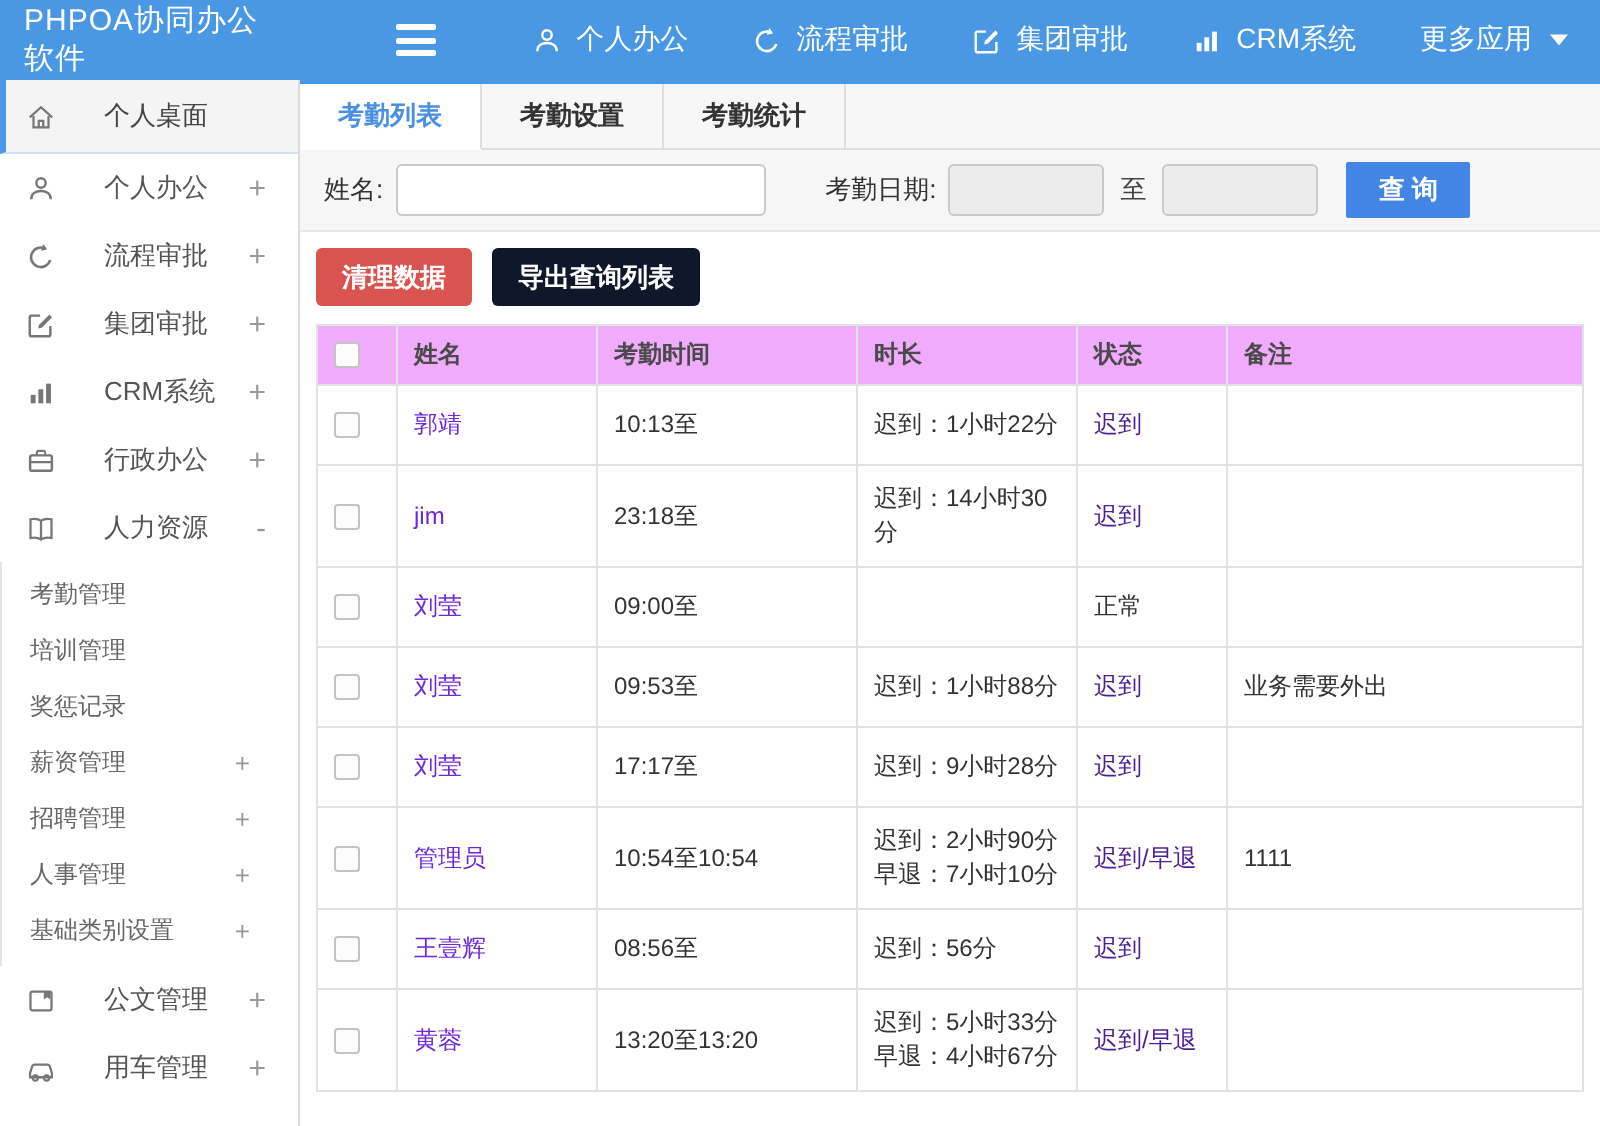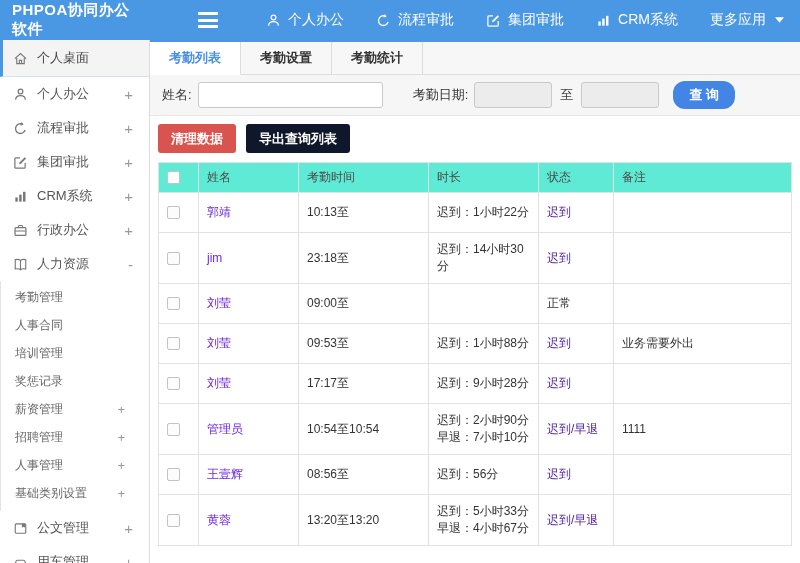--- a/index.html
+++ b/index.html
@@ -2,34 +2,34 @@
 <html><head>
 <meta charset="utf-8">
 <style>
   * { margin:0; padding:0; box-sizing:border-box; }
   html,body { width:800px; height:563px; overflow:hidden; background:#fff;
     font-family:"Liberation Sans","DejaVu Sans",sans-serif; }
   .app { width:800px; height:563px; position:relative; }
 
   
   .topbar { height:40px; background:#4a97e3; color:#fff; display:flex; align-items:center; }
-  .logo { width:150px; padding-left:12px; font-size:15px; font-weight:bold; letter-spacing:.5px; }
+  .logo { width:150px; padding-left:12px; font-size:15px; font-weight:normal; letter-spacing:.5px; }
   .hamburger { margin-left:58px; width:22px; height:16px; display:flex; flex-direction:column;
     justify-content:space-between; cursor:pointer; }
   .hamburger span { display:block; height:3px; border-radius:1px; background:#fff; }
   .topnav { display:flex; align-items:center; margin-left:32px; }
   .topnav-item { display:flex; align-items:center; gap:7px; padding:0 16px; height:40px;
     font-size:14px; cursor:pointer; white-space:nowrap; }
   .topnav-item .icon { display:inline-flex; }
   .caret { margin-left:2px; display:inline-flex; }
 
   
   .sidebar { position:absolute; left:0; top:40px; bottom:0; width:150px; background:#fff;
     border-right:1px solid #dcdcdc; overflow:hidden; }
-  .side-item { position:relative; height:34px; display:flex; align-items:center; gap:9px;
+  .side-item { position:relative; height:34px; display:flex; align-items:center; gap:24px;
     padding-left:13px; font-size:13px; color:#555; cursor:pointer; }
   .side-item .icon { color:#777; display:inline-flex; }
   .side-item.active { height:37px; background:#f4f4f4; border-left:3px solid #4a97e3;
     padding-left:10px; border-bottom:1px solid #cfe3f6; color:#444; }
   .toggle { position:absolute; right:16px; color:#999; font-size:15px; font-weight:normal; }
   .submenu { border-left:1px solid #e4e4e4; margin-left:0; padding:2px 0 4px; }
   .sub-item { position:relative; height:28px; display:flex; align-items:center;
     padding-left:14px; font-size:12px; color:#666; cursor:pointer; }
   .sub-item .toggle { right:24px; font-size:13px; }
 
@@ -44,33 +44,33 @@
 
   .searchbar { height:41px; background:#f6f6f6; border-bottom:1px solid #e7e7e7;
     display:flex; align-items:center; padding-left:12px; font-size:13px; color:#333; }
   .searchbar label { font-weight:normal; }
   .inp { height:26px; border:1px solid #c9c9c9; border-radius:3px; background:#fff;
     margin-left:6px; padding:0 6px; font-size:12px; }
   .inp.name { width:185px; }
   .inp.date { width:78px; background:#ececec; }
   .to-label { margin:0 8px; color:#444; }
   .btn-query { margin-left:14px; width:62px; height:28px; background:#4285e4; color:#fff;
-    border:none; border-radius:12px; font-size:13px; font-weight:bold; cursor:pointer; }
+    border:none; border-radius:1px; font-size:13px; font-weight:bold; cursor:pointer; }
 
   .actionbar { padding:8px 8px 9px 8px; background:#fff; display:flex; gap:10px; }
   .btn { border:none; border-radius:3px; color:#fff; font-size:13px; font-weight:bold;
     padding:0 13px; height:29px; cursor:pointer; }
   .btn-danger { background:#d9534f; }
   .btn-info { background:#0f172a; }
 
   .table-wrap { padding:0 8px; }
   table { width:100%; border-collapse:collapse; table-layout:fixed; font-size:12px; color:#333;
     border:1px solid #ddd; }
   th, td { border:1px solid #e2e2e2; text-align:left; vertical-align:middle; }
-  thead th { background:#5eead4; height:30px; padding:0 8px; font-weight:normal; color:#4a4a4a; }
+  thead th { background:#f0abfc; height:30px; padding:0 8px; font-weight:bold; color:#4a4a4a; }
   td { height:40px; padding:8px; background:#fff; }
   col.c-check { width:40px; } col.c-name { width:100px; } col.c-time { width:130px; }
   col.c-dur { width:110px; } col.c-status { width:75px; }
   .checkbox { width:13px; height:13px; border:1px solid #c3c3c3; border-radius:2px;
     background:#fcfcfc; cursor:pointer; }
   .name-link { color:#6d28d9; cursor:pointer; white-space:nowrap; }
   .cell-dur { white-space:pre-line; line-height:17px; }
   .cell-status { white-space:nowrap; }
   .red { color:#4c1d95; }
 </style>
@@ -200,23 +200,20 @@
           <svg width="15" height="15" viewBox="0 0 16 16">
             <path d="M8 3.6C6.6 2.6 4.2 2.4 2.4 2.8v10c1.8-.4 4.2-.2 5.6.8 1.4-1 3.8-1.2 5.6-.8v-10C11.8 2.4 9.4 2.6 8 3.6zM8 3.6v10" fill="none" stroke="currentColor" stroke-width="1.2"></path>
           </svg>
         </span>
         <span>人力资源</span>
         <span class="toggle">-</span>
       </div>
       <div class="submenu">
         <div class="sub-item">
           <span>考勤管理</span>
-        </div>
-        <div class="sub-item">
-          <span>人事合同</span>
         </div>
         <div class="sub-item">
           <span>培训管理</span>
         </div>
         <div class="sub-item">
           <span>奖惩记录</span>
         </div>
         <div class="sub-item">
           <span>薪资管理</span>
           <span class="toggle">+</span>

